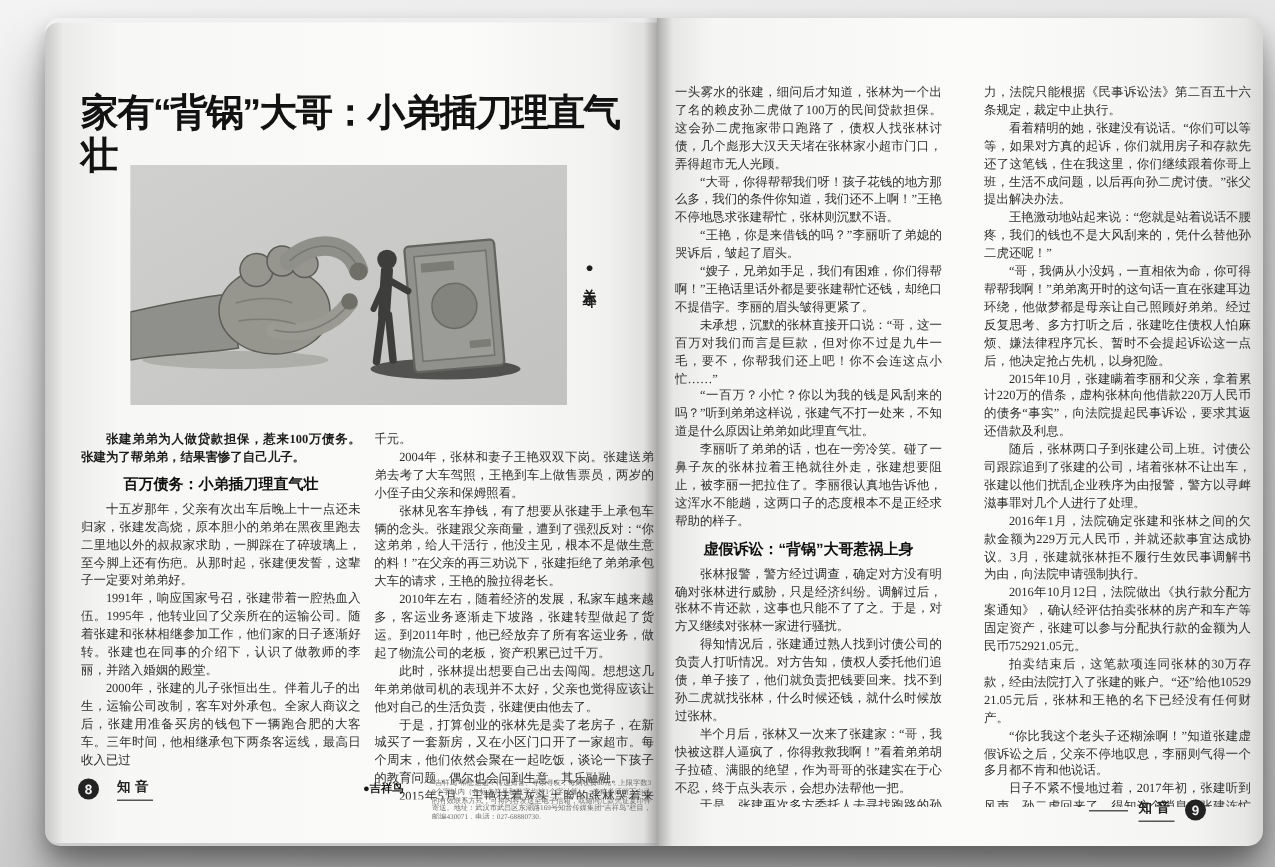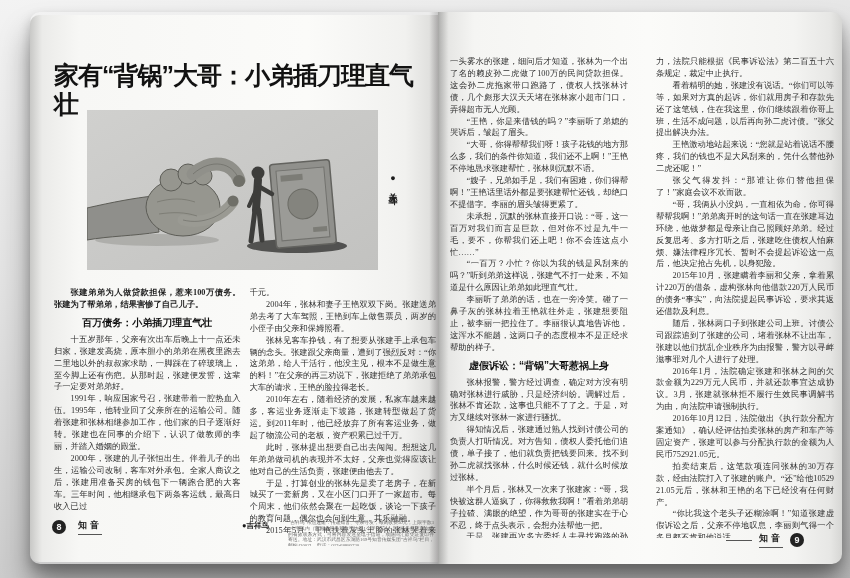--- a/index.html
+++ b/index.html
@@ -169,41 +169,40 @@
         <span class="service-text">“吉祥鸟”帮您速递：传递知音、寻亲寻友，每则收费50元，上限字数30个字以内（各标点符号和数字均按1个字计算），来稿必须留下自己的有效联系方式，可将内容发送至电子信箱，或随同汇款凭证复印件寄送。地址：武汉市武昌区东湖路169号知音传媒集团“吉祥鸟”栏目，邮编430071，电话：027-68880730。</span>
       </div>
     </div>
   </div>
 
   <div class="page page-right">
     <div class="cols cols-right">
       <div class="col">
         <div>
             <p class="para flush">一头雾水的张建，细问后才知道，张林为一个出了名的赖皮孙二虎做了100万的民间贷款担保。这会孙二虎拖家带口跑路了，债权人找张林讨债，几个彪形大汉天天堵在张林家小超市门口，弄得超市无人光顾。</p>
+            <p class="para">“大哥，你得帮帮我们呀！孩子花钱的地方那么多，我们的条件你知道，我们还不上啊！”王艳不停地恳求张建帮忙，张林则沉默不语。</p>
             <p class="para">“王艳，你是来借钱的吗？”李丽听了弟媳的哭诉后，皱起了眉头。</p>
-            <p class="para">“大哥，你得帮帮我们呀！孩子花钱的地方那么多，我们的条件你知道，我们还不上啊！”王艳不停地恳求张建帮忙，张林则沉默不语。</p>
             <p class="para">“嫂子，兄弟如手足，我们有困难，你们得帮啊！”王艳话里话外都是要张建帮忙还钱，却绝口不提借字。李丽的眉头皱得更紧了。</p>
             <p class="para">未承想，沉默的张林直接开口说：“哥，这一百万对我们而言是巨款，但对你不过是九牛一毛，要不，你帮我们还上吧！你不会连这点小忙……”</p>
             <p class="para">“一百万？小忙？你以为我的钱是风刮来的吗？”听到弟弟这样说，张建气不打一处来，不知道是什么原因让弟弟如此理直气壮。</p>
             <p class="para">李丽听了弟弟的话，也在一旁冷笑。碰了一鼻子灰的张林拉着王艳就往外走，张建想要阻止，被李丽一把拉住了。李丽很认真地告诉他，这浑水不能趟，这两口子的态度根本不是正经求帮助的样子。</p>
           </div>
         <div class="subhead">虚假诉讼：“背锅”大哥惹祸上身</div>
         <div>
             <p class="para">张林报警，警方经过调查，确定对方没有明确对张林进行威胁，只是经济纠纷。调解过后，张林不肯还款，这事也只能不了了之。于是，对方又继续对张林一家进行骚扰。</p>
             <p class="para">得知情况后，张建通过熟人找到讨债公司的负责人打听情况。对方告知，债权人委托他们追债，单子接了，他们就负责把钱要回来。找不到孙二虎就找张林，什么时候还钱，就什么时候放过张林。</p>
             <p class="para">半个月后，张林又一次来了张建家：“哥，我快被这群人逼疯了，你得救救我啊！”看着弟弟胡子拉碴、满眼的绝望，作为哥哥的张建实在于心不忍，终于点头表示，会想办法帮他一把。</p>
             <p class="para">于是，张建再次多方委托人去寻找跑路的孙二虎。王艳等不及，提出了一个办法：趁着债权人那边没走法律程序，虚构张建和张林的债务关系，由张建起诉张林，以保全财产。</p>
           </div>
       </div>
       <div class="col">
         <div>
             <p class="para flush">力，法院只能根据《民事诉讼法》第二百五十六条规定，裁定中止执行。</p>
             <p class="para">看着精明的她，张建没有说话。“你们可以等等，如果对方真的起诉，你们就用房子和存款先还了这笔钱，住在我这里，你们继续跟着你哥上班，生活不成问题，以后再向孙二虎讨债。”张父提出解决办法。</p>
             <p class="para">王艳激动地站起来说：“您就是站着说话不腰疼，我们的钱也不是大风刮来的，凭什么替他孙二虎还呢！”</p>
-            <p class="para">张父气得发抖：“那谁让你们替他担保了！”家庭会议不欢而散。</p>
             <p class="para">“哥，我俩从小没妈，一直相依为命，你可得帮帮我啊！”弟弟离开时的这句话一直在张建耳边环绕，他做梦都是母亲让自己照顾好弟弟。经过反复思考、多方打听之后，张建吃住债权人怕麻烦、嫌法律程序冗长、暂时不会提起诉讼这一点后，他决定抢占先机，以身犯险。</p>
             <p class="para">2015年10月，张建瞒着李丽和父亲，拿着累计220万的借条，虚构张林向他借款220万人民币的债务“事实”，向法院提起民事诉讼，要求其返还借款及利息。</p>
             <p class="para">随后，张林两口子到张建公司上班。讨债公司跟踪追到了张建的公司，堵着张林不让出车，张建以他们扰乱企业秩序为由报警，警方以寻衅滋事罪对几个人进行了处理。</p>
             <p class="para">2016年1月，法院确定张建和张林之间的欠款金额为229万元人民币，并就还款事宜达成协议。3月，张建就张林拒不履行生效民事调解书为由，向法院申请强制执行。</p>
             <p class="para">2016年10月12日，法院做出《执行款分配方案通知》，确认经评估拍卖张林的房产和车产等固定资产，张建可以参与分配执行款的金额为人民币752921.05元。</p>
             <p class="para">拍卖结束后，这笔款项连同张林的30万存款，经由法院打入了张建的账户。“还”给他1052921.05元后，张林和王艳的名下已经没有任何财产。</p>
             <p class="para">“你比我这个老头子还糊涂啊！”知道张建虚假诉讼之后，父亲不停地叹息，李丽则气得一个多月都不肯和他说话。</p>
             <p class="para">日子不紧不慢地过着，2017年初，张建听到风声，孙二虎回来了。得知这个消息，张建连忙告诉弟弟，一定不能和他再有牵扯了。</p>
           </div>
       </div>

